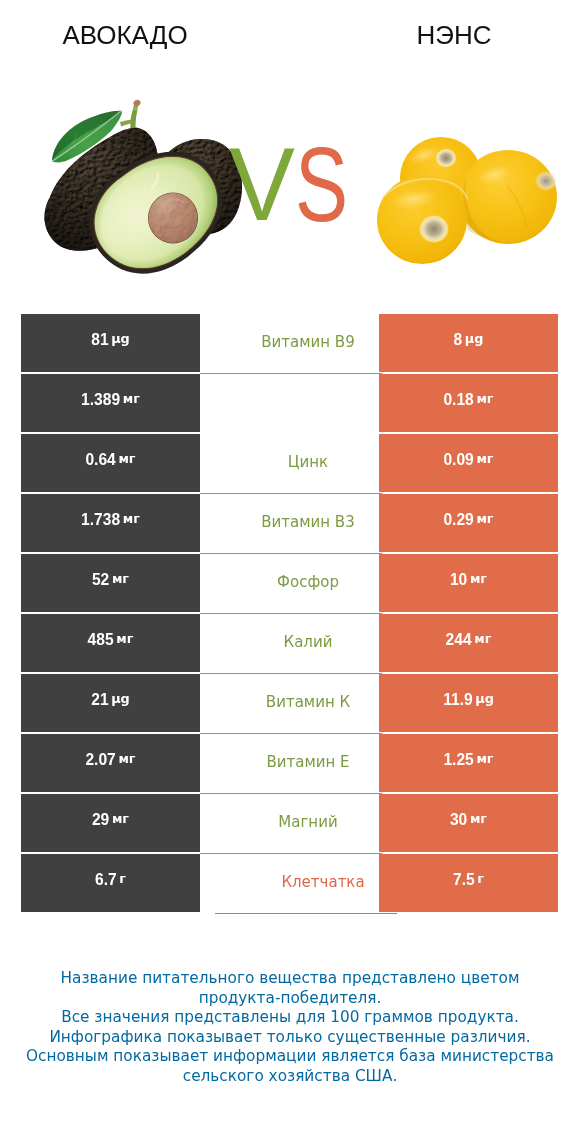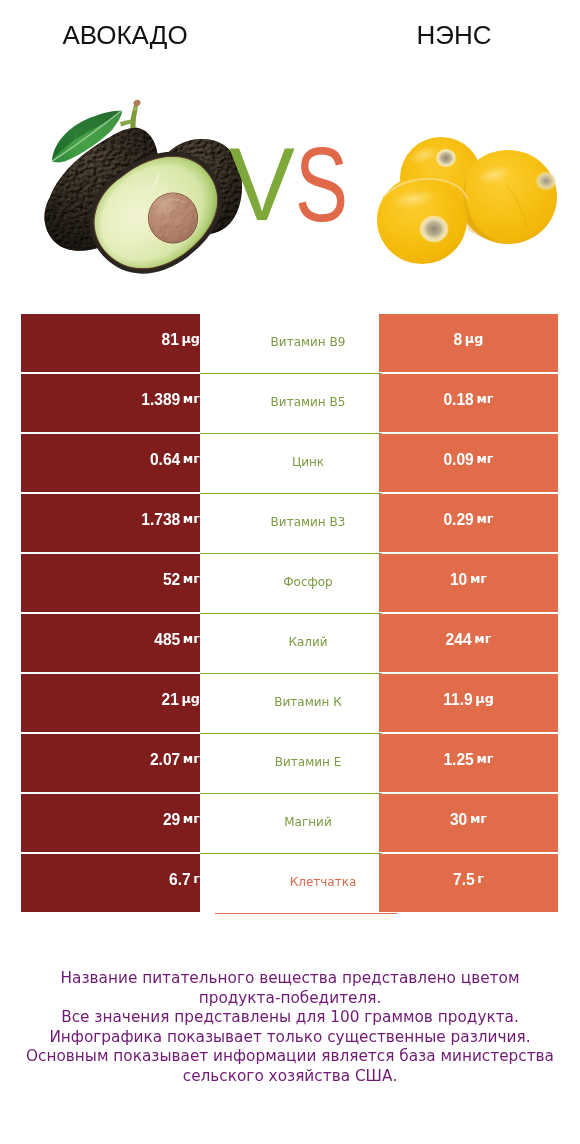--- a/index.html
+++ b/index.html
@@ -13,27 +13,27 @@
   .hero{position:absolute;top:0;left:0;width:580px;height:300px;}
   .art{position:absolute;top:0;left:0;}
   .vs{position:absolute;top:0px;left:0px;font-weight:400;line-height:1;}
   .vs .v{position:absolute;left:229px;top:149px;font-size:103.5px;line-height:71px;color:#7fa83a;display:block;transform:scaleX(0.955);transform-origin:0 0;}
   .vs .s{position:absolute;left:295px;top:147px;font-size:106px;line-height:75px;color:#e0694a;display:block;transform:scaleX(0.75);transform-origin:0 0;}
     .table{position:absolute;top:314px;left:21px;width:537px;}
   .row{position:relative;height:58px;margin-bottom:2px;}
   .cell{position:absolute;top:0;height:58px;display:flex;align-items:center;justify-content:center;box-sizing:border-box;line-height:1;}
   .cell>*{position:relative;top:-3.5px;}
   .cell.mid>*{top:-1.5px;}
-  .cell.left{left:0;width:179px;background:#7f1d1d;color:#fff;justify-content:flex-end;}
-  .cell.mid{left:179px;width:182px;height:60px;background:#fff;border-bottom:1px solid #82a834;color:#7b9b41;font-size:12px;font-family:"DejaVu Sans",sans-serif;padding-left:34px;}
+  .cell.left{left:0;width:179px;background:#404040;color:#fff;}
+  .cell.mid{left:179px;width:182px;height:60px;background:#fff;border-bottom:1px solid #82a834;color:#7b9b41;font-size:15px;font-family:"DejaVu Sans",sans-serif;padding-left:34px;}
   .cell.right{left:358px;width:179px;background:#e06c49;color:#fff;}
   .cell.mid.orange{border-color:#e06c49;color:#d9694a;margin-left:15px;}
   .num{font-weight:bold;font-size:15.6px;font-family:"Liberation Sans",sans-serif;}
   .unit{font-weight:bold;font-size:12.8px;margin-left:2.6px;font-family:"DejaVu Sans",sans-serif;}
-  .footer{position:absolute;top:969px;left:0;width:580px;text-align:center;font-size:15.3px;line-height:19.6px;color:#701a75;font-family:"DejaVu Sans",sans-serif;}
+  .footer{position:absolute;top:969px;left:0;width:580px;text-align:center;font-size:15.3px;line-height:19.6px;color:#0369a1;font-family:"DejaVu Sans",sans-serif;}
 </style>
 </head>
 <body>
 
 <div class="page">
   <div class="titles">
     <div class="title left">АВОКАДО</div>
     <div class="title right">НЭНС</div>
   </div>
   <div class="hero">
@@ -203,23 +203,20 @@
         <div class="cell right">
           <span class="num">8</span>
           <span class="unit">µg</span>
         </div>
       </div>
       <div class="row">
         <div class="cell left">
           <span class="num">1.389</span>
           <span class="unit">мг</span>
         </div>
-        <div class="cell mid">
-          <span>Витамин B5</span>
-        </div>
         <div class="cell right">
           <span class="num">0.18</span>
           <span class="unit">мг</span>
         </div>
       </div>
       <div class="row">
         <div class="cell left">
           <span class="num">0.64</span>
           <span class="unit">мг</span>
         </div>

